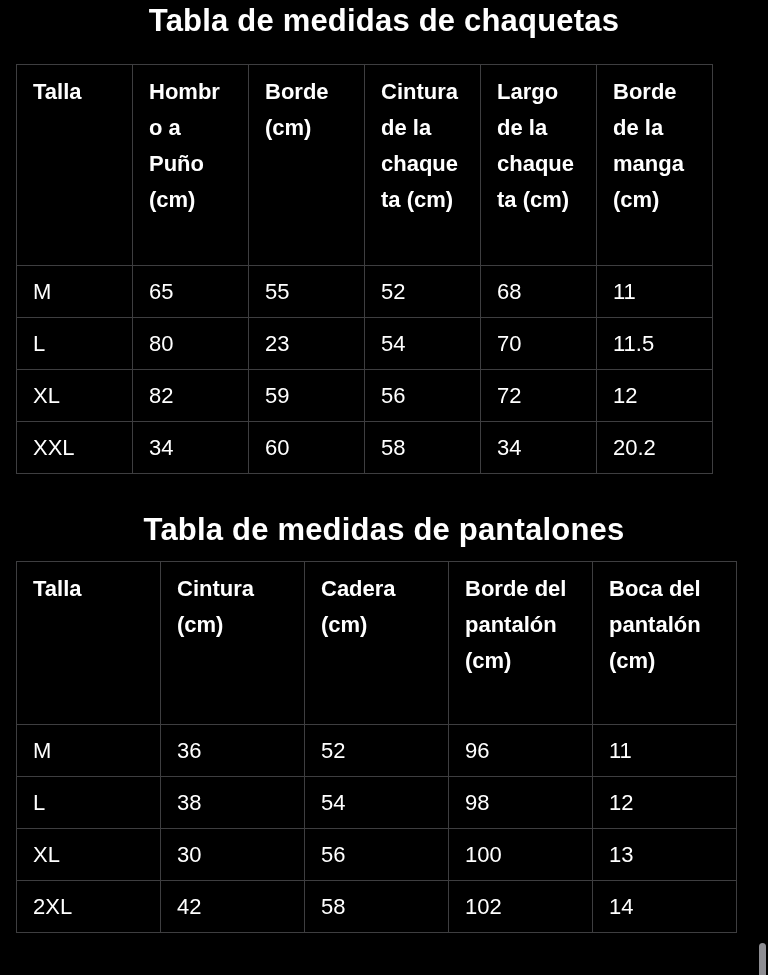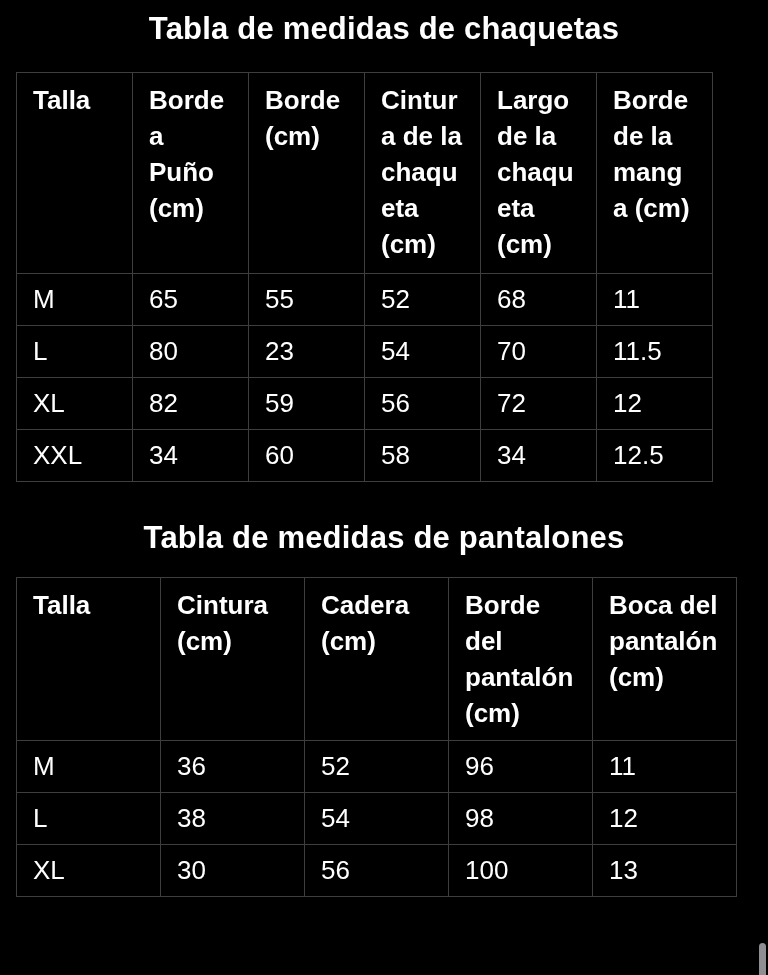--- a/index.html
+++ b/index.html
@@ -18,38 +18,37 @@
   .page-title {
     margin: 0;
     font-size: 31px;
     font-weight: 700;
     line-height: 42px;
     text-align: center;
     color: #ffffff;
     letter-spacing: 0.2px;
   }
   #jackets-title {
-    padding-top: 8px;
     margin-bottom: 22px;
   }
   #pants-title {
     margin-top: 35px;
-    margin-bottom: 18px;
+    margin-bottom: 10px;
   }
   table {
     border-collapse: collapse;
     table-layout: fixed;
     margin-left: 16px;
   }
   #jackets-table { width: 697px; }
   #pants-table  { width: 721px; }
   th, td {
     border: 1px solid #3e3e40;
     color: #ffffff;
-    font-size: 26px;
+    font-size: 22px;
     box-sizing: border-box;
   }
   th {
     text-align: left;
     vertical-align: top;
     font-weight: 600;
     line-height: 36px;
     padding: 9px 18px 8px 16px;
     overflow-wrap: anywhere;
     word-break: break-word;
@@ -74,21 +73,21 @@
 </style>
 </head>
 <body>
 
 <h1 class="page-title" id="jackets-title">Tabla de medidas de chaquetas</h1>
 
 <table id="jackets-table">
   <thead>
     <tr>
       <th>Talla</th>
-      <th>Borde a Puño (cm)</th>
+      <th>Hombro a Puño (cm)</th>
       <th>Borde (cm)</th>
       <th>Cintura de la chaqueta (cm)</th>
       <th>Largo de la chaqueta (cm)</th>
       <th>Borde de la manga (cm)</th>
     </tr>
   </thead>
   <tbody>
     <tr>
       <td>M</td>
       <td>65</td>
@@ -112,21 +111,21 @@
       <td>56</td>
       <td>72</td>
       <td>12</td>
     </tr>
     <tr>
       <td>XXL</td>
       <td>34</td>
       <td>60</td>
       <td>58</td>
       <td>34</td>
-      <td>12.5</td>
+      <td>20.2</td>
     </tr>
   </tbody>
 </table>
 
 <h1 class="page-title" id="pants-title">Tabla de medidas de pantalones</h1>
 
 <table id="pants-table">
   <thead>
     <tr>
       <th>Talla</th>
@@ -151,16 +150,23 @@
       <td>98</td>
       <td>12</td>
     </tr>
     <tr>
       <td>XL</td>
       <td>30</td>
       <td>56</td>
       <td>100</td>
       <td>13</td>
     </tr>
+    <tr>
+      <td>2XL</td>
+      <td>42</td>
+      <td>58</td>
+      <td>102</td>
+      <td>14</td>
+    </tr>
   </tbody>
 </table>
 
 <div class="scroll-thumb"></div>
 
 </body></html>

